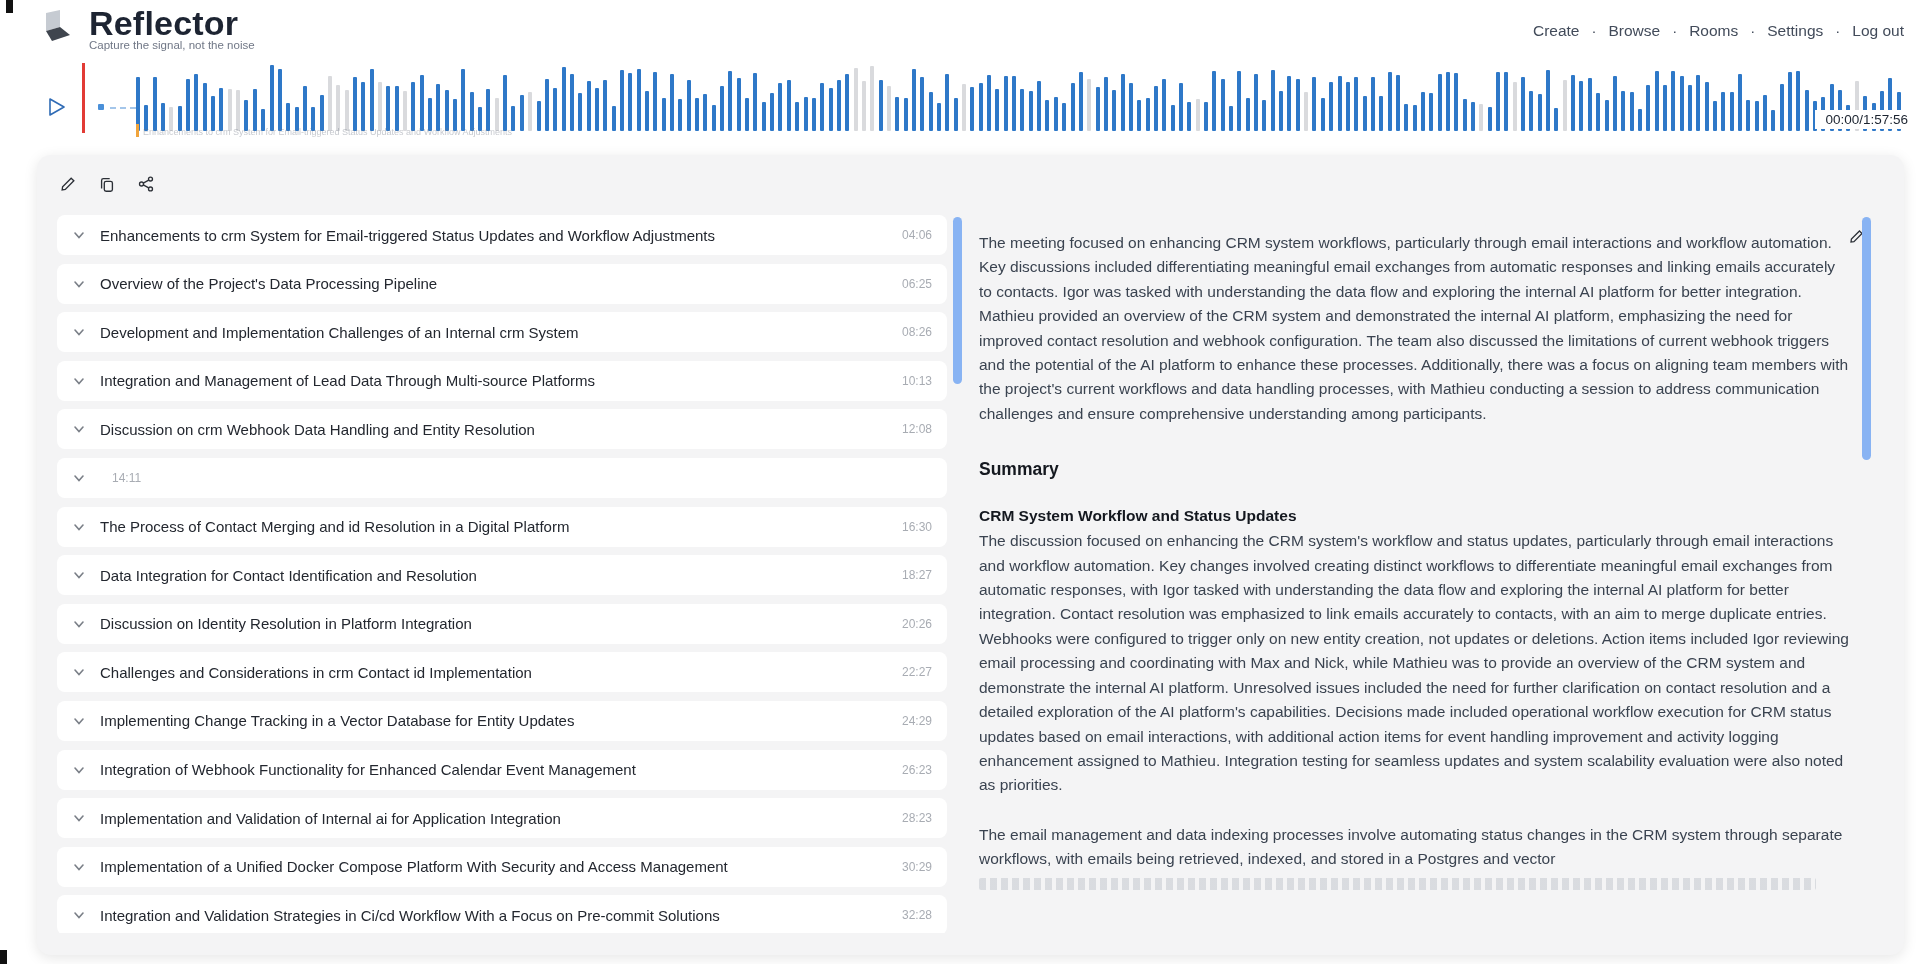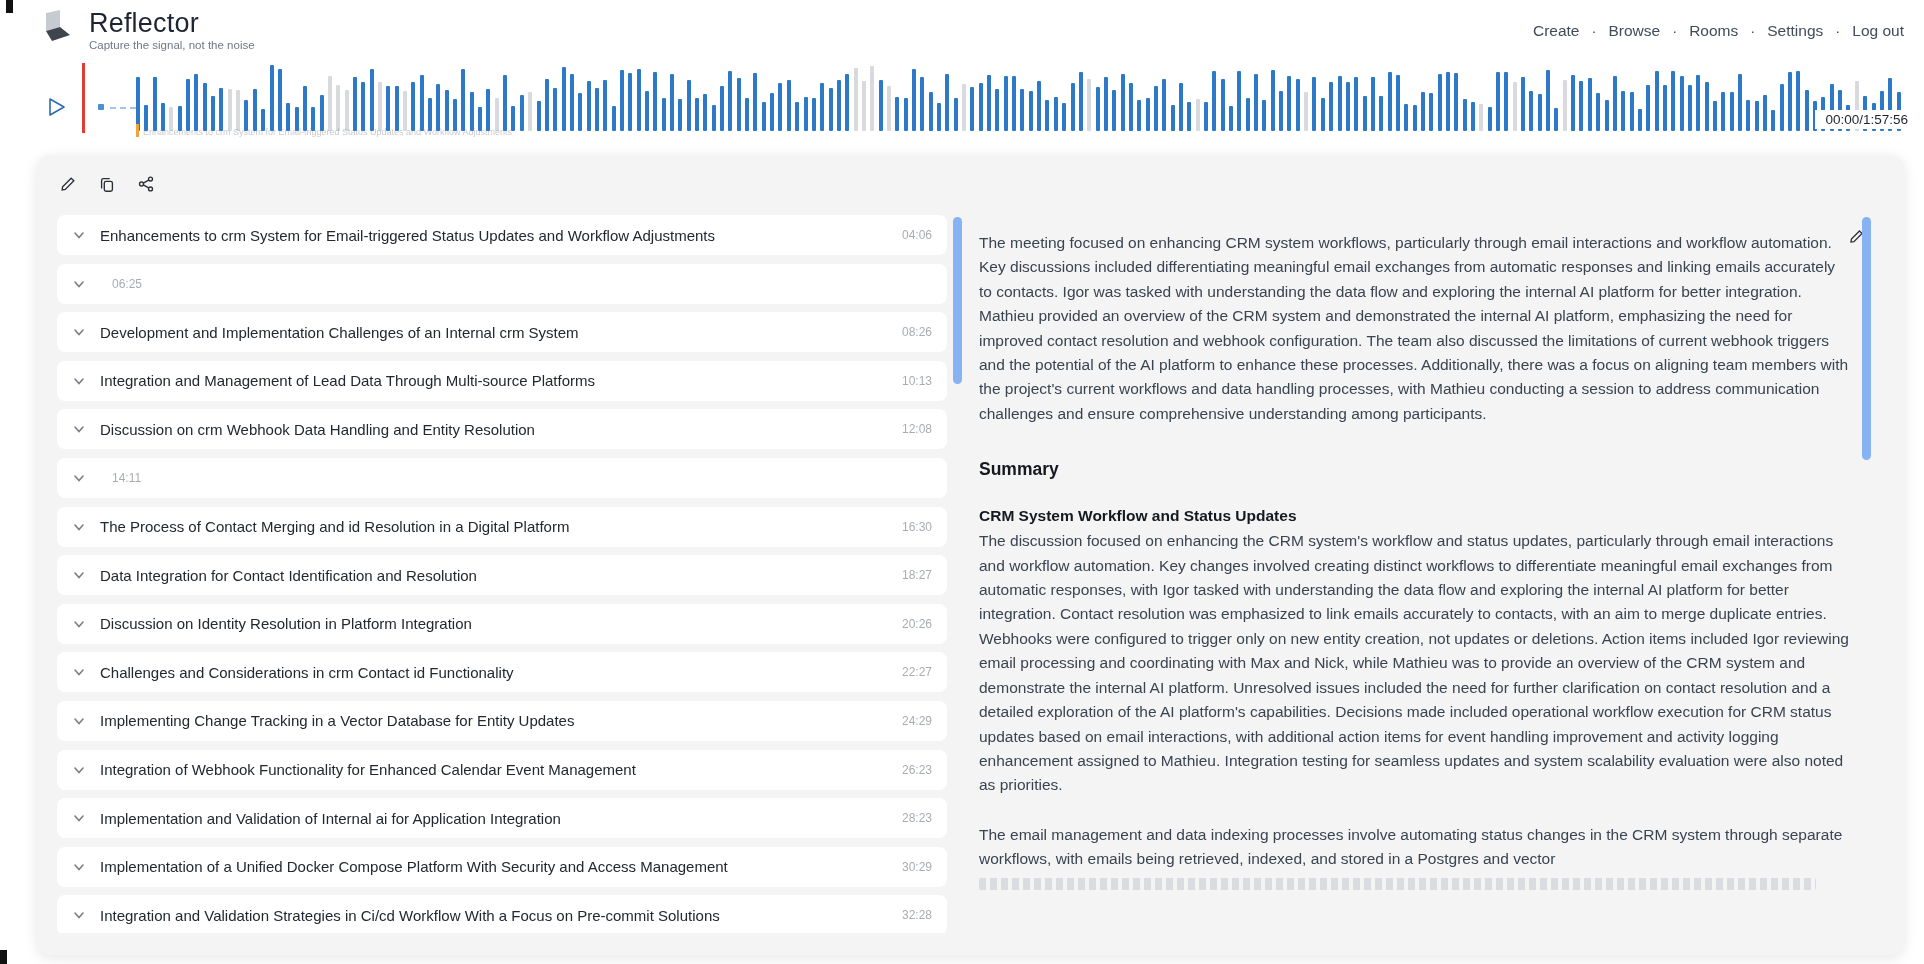--- a/index.html
+++ b/index.html
@@ -11,21 +11,21 @@
     color: #1a1f27;
   }
   .artifact { position: absolute; background: #111; }
   .artifact.tl { left: 6px; top: 0; width: 7px; height: 13px; }
   .artifact.bl { left: 0; bottom: 0; width: 7px; height: 14px; }
 
   
   .header { position: absolute; left: 0; top: 0; width: 100%; height: 58px; }
   .brand { position: absolute; left: 37px; top: 8px; display: flex; align-items: flex-start; gap: 14px; }
   .brand-texts { display: flex; flex-direction: column; }
-  .app-name { font-size: 27px; font-weight: 400; color: #1d2432; letter-spacing: 0.2px; line-height: 30px; }
+  .app-name { font-size: 34px; font-weight: 700; color: #1d2432; letter-spacing: 0.2px; line-height: 30px; }
   .tagline { font-size: 11.5px; color: #707786; margin-top: 1px; }
   .nav { position: absolute; right: 20px; top: 22px; display: flex; align-items: flex-start; gap: 12px; }
   .nav-link { font-size: 15.5px; color: #424b5a; text-decoration: none; }
   .nav-dot { color: #424b5a; font-size: 15px; }
 
   
   .player { position: absolute; left: 0; top: 58px; width: 1924px; height: 90px; }
   .play-button { position: absolute; left: 44px; top: 38px; width: 24px; height: 24px; background: none; border: none; cursor: pointer; }
   .playhead { position: absolute; left: 82px; top: 5px; width: 3px; height: 70px; background: #e23b35; }
   .start-dot { position: absolute; left: 98px; top: 46px; width: 6px; height: 6px; background: #4a90d9; border-radius: 1px; }
@@ -361,20 +361,21 @@
     <span class="topic-title">Enhancements to crm System for Email-triggered Status Updates and Workflow Adjustments</span>
     <span class="topic-time">04:06</span>
   </div>
 
   <div class="topic-row">
     <span class="chev">
       <svg width="14" height="14" viewBox="0 0 14 14" fill="none" stroke="#7a7f87" stroke-width="1.6" stroke-linecap="round">
         <polyline points="3,5 7,9.5 11,5"></polyline>
       </svg>
     </span>
+    <span class="topic-title">Overview of the Project's Data Processing Pipeline</span>
     <span class="topic-time">06:25</span>
   </div>
 
   <div class="topic-row">
     <span class="chev">
       <svg width="14" height="14" viewBox="0 0 14 14" fill="none" stroke="#7a7f87" stroke-width="1.6" stroke-linecap="round">
         <polyline points="3,5 7,9.5 11,5"></polyline>
       </svg>
     </span>
     <span class="topic-title">Development and Implementation Challenges of an Internal crm System</span>
@@ -439,21 +440,21 @@
     <span class="topic-title">Discussion on Identity Resolution in Platform Integration</span>
     <span class="topic-time">20:26</span>
   </div>
 
   <div class="topic-row">
     <span class="chev">
       <svg width="14" height="14" viewBox="0 0 14 14" fill="none" stroke="#7a7f87" stroke-width="1.6" stroke-linecap="round">
         <polyline points="3,5 7,9.5 11,5"></polyline>
       </svg>
     </span>
-    <span class="topic-title">Challenges and Considerations in crm Contact id Functionality</span>
+    <span class="topic-title">Challenges and Considerations in crm Contact id Implementation</span>
     <span class="topic-time">22:27</span>
   </div>
 
   <div class="topic-row">
     <span class="chev">
       <svg width="14" height="14" viewBox="0 0 14 14" fill="none" stroke="#7a7f87" stroke-width="1.6" stroke-linecap="round">
         <polyline points="3,5 7,9.5 11,5"></polyline>
       </svg>
     </span>
     <span class="topic-title">Implementing Change Tracking in a Vector Database for Entity Updates</span>

